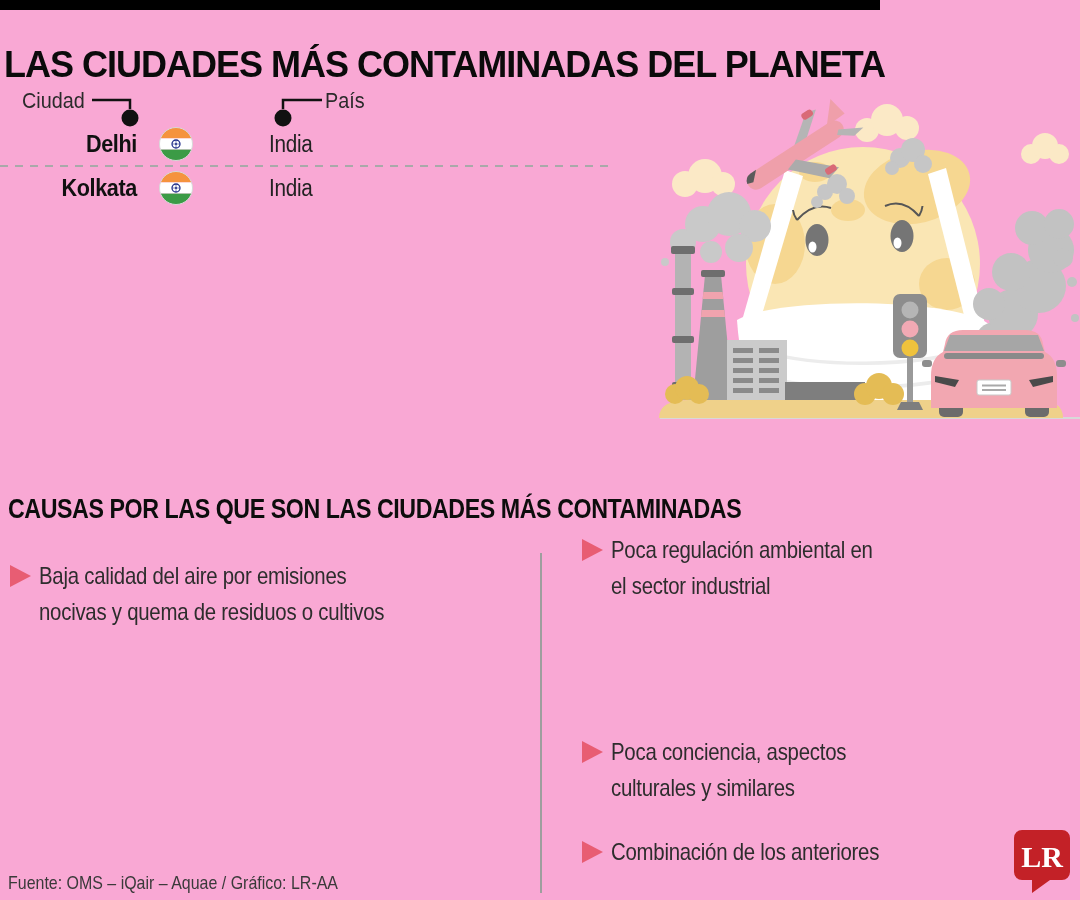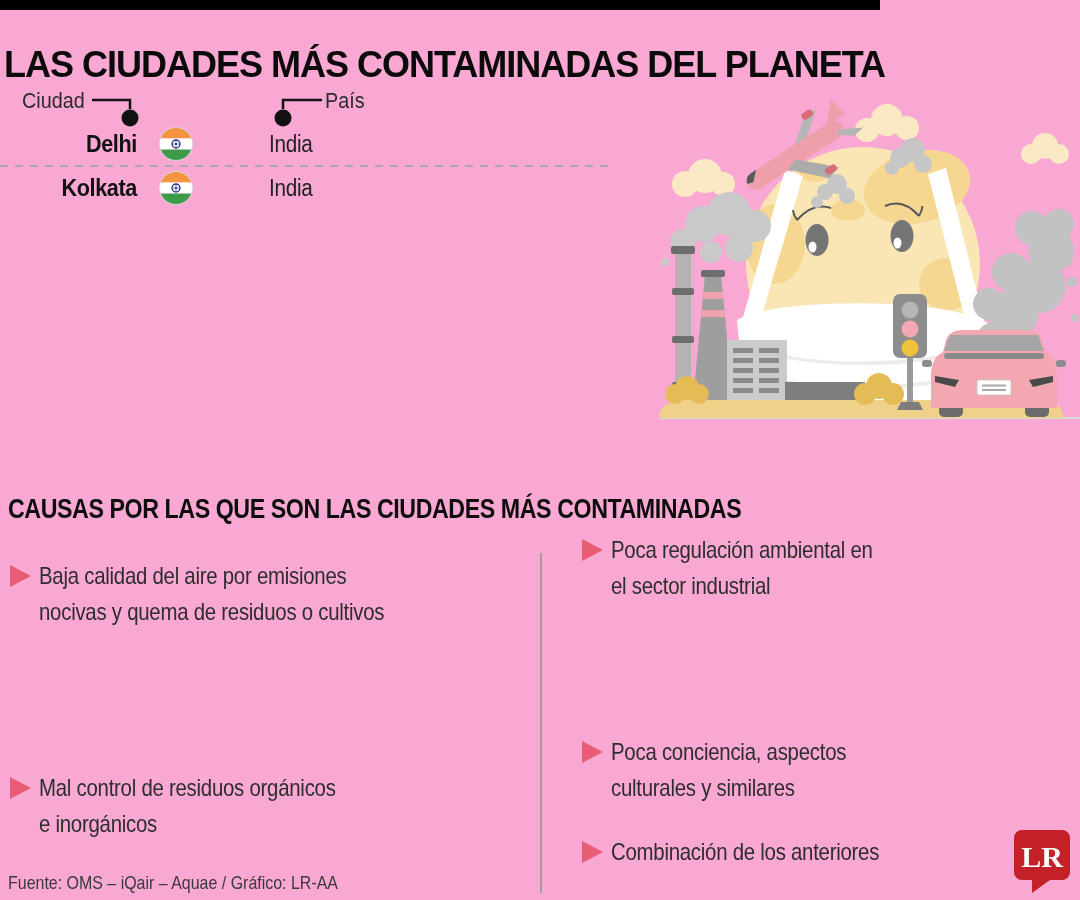--- a/index.html
+++ b/index.html
@@ -275,27 +275,20 @@
   <div class="causes-heading">CAUSAS POR LAS QUE SON LAS CIUDADES MÁS CONTAMINADAS</div>
   <div class="divider"></div>
 
   <div class="item" style="left:10px;top:558px">
     <div class="tri"></div>
     <div class="txt">
       <div>Baja calidad del aire por emisiones</div>
       <div>nocivas y quema de residuos o cultivos</div>
     </div>
   </div>
-  <div class="item" style="left:10px;top:770px">
-    <div class="tri"></div>
-    <div class="txt">
-      <div>Mal control de residuos orgánicos</div>
-      <div>e inorgánicos</div>
-    </div>
-  </div>
 
   <div class="item" style="left:582px;top:532px">
     <div class="tri"></div>
     <div class="txt">
       <div>Poca regulación ambiental en</div>
       <div>el sector industrial</div>
     </div>
   </div>
   <div class="item" style="left:582px;top:734px">
     <div class="tri"></div>

